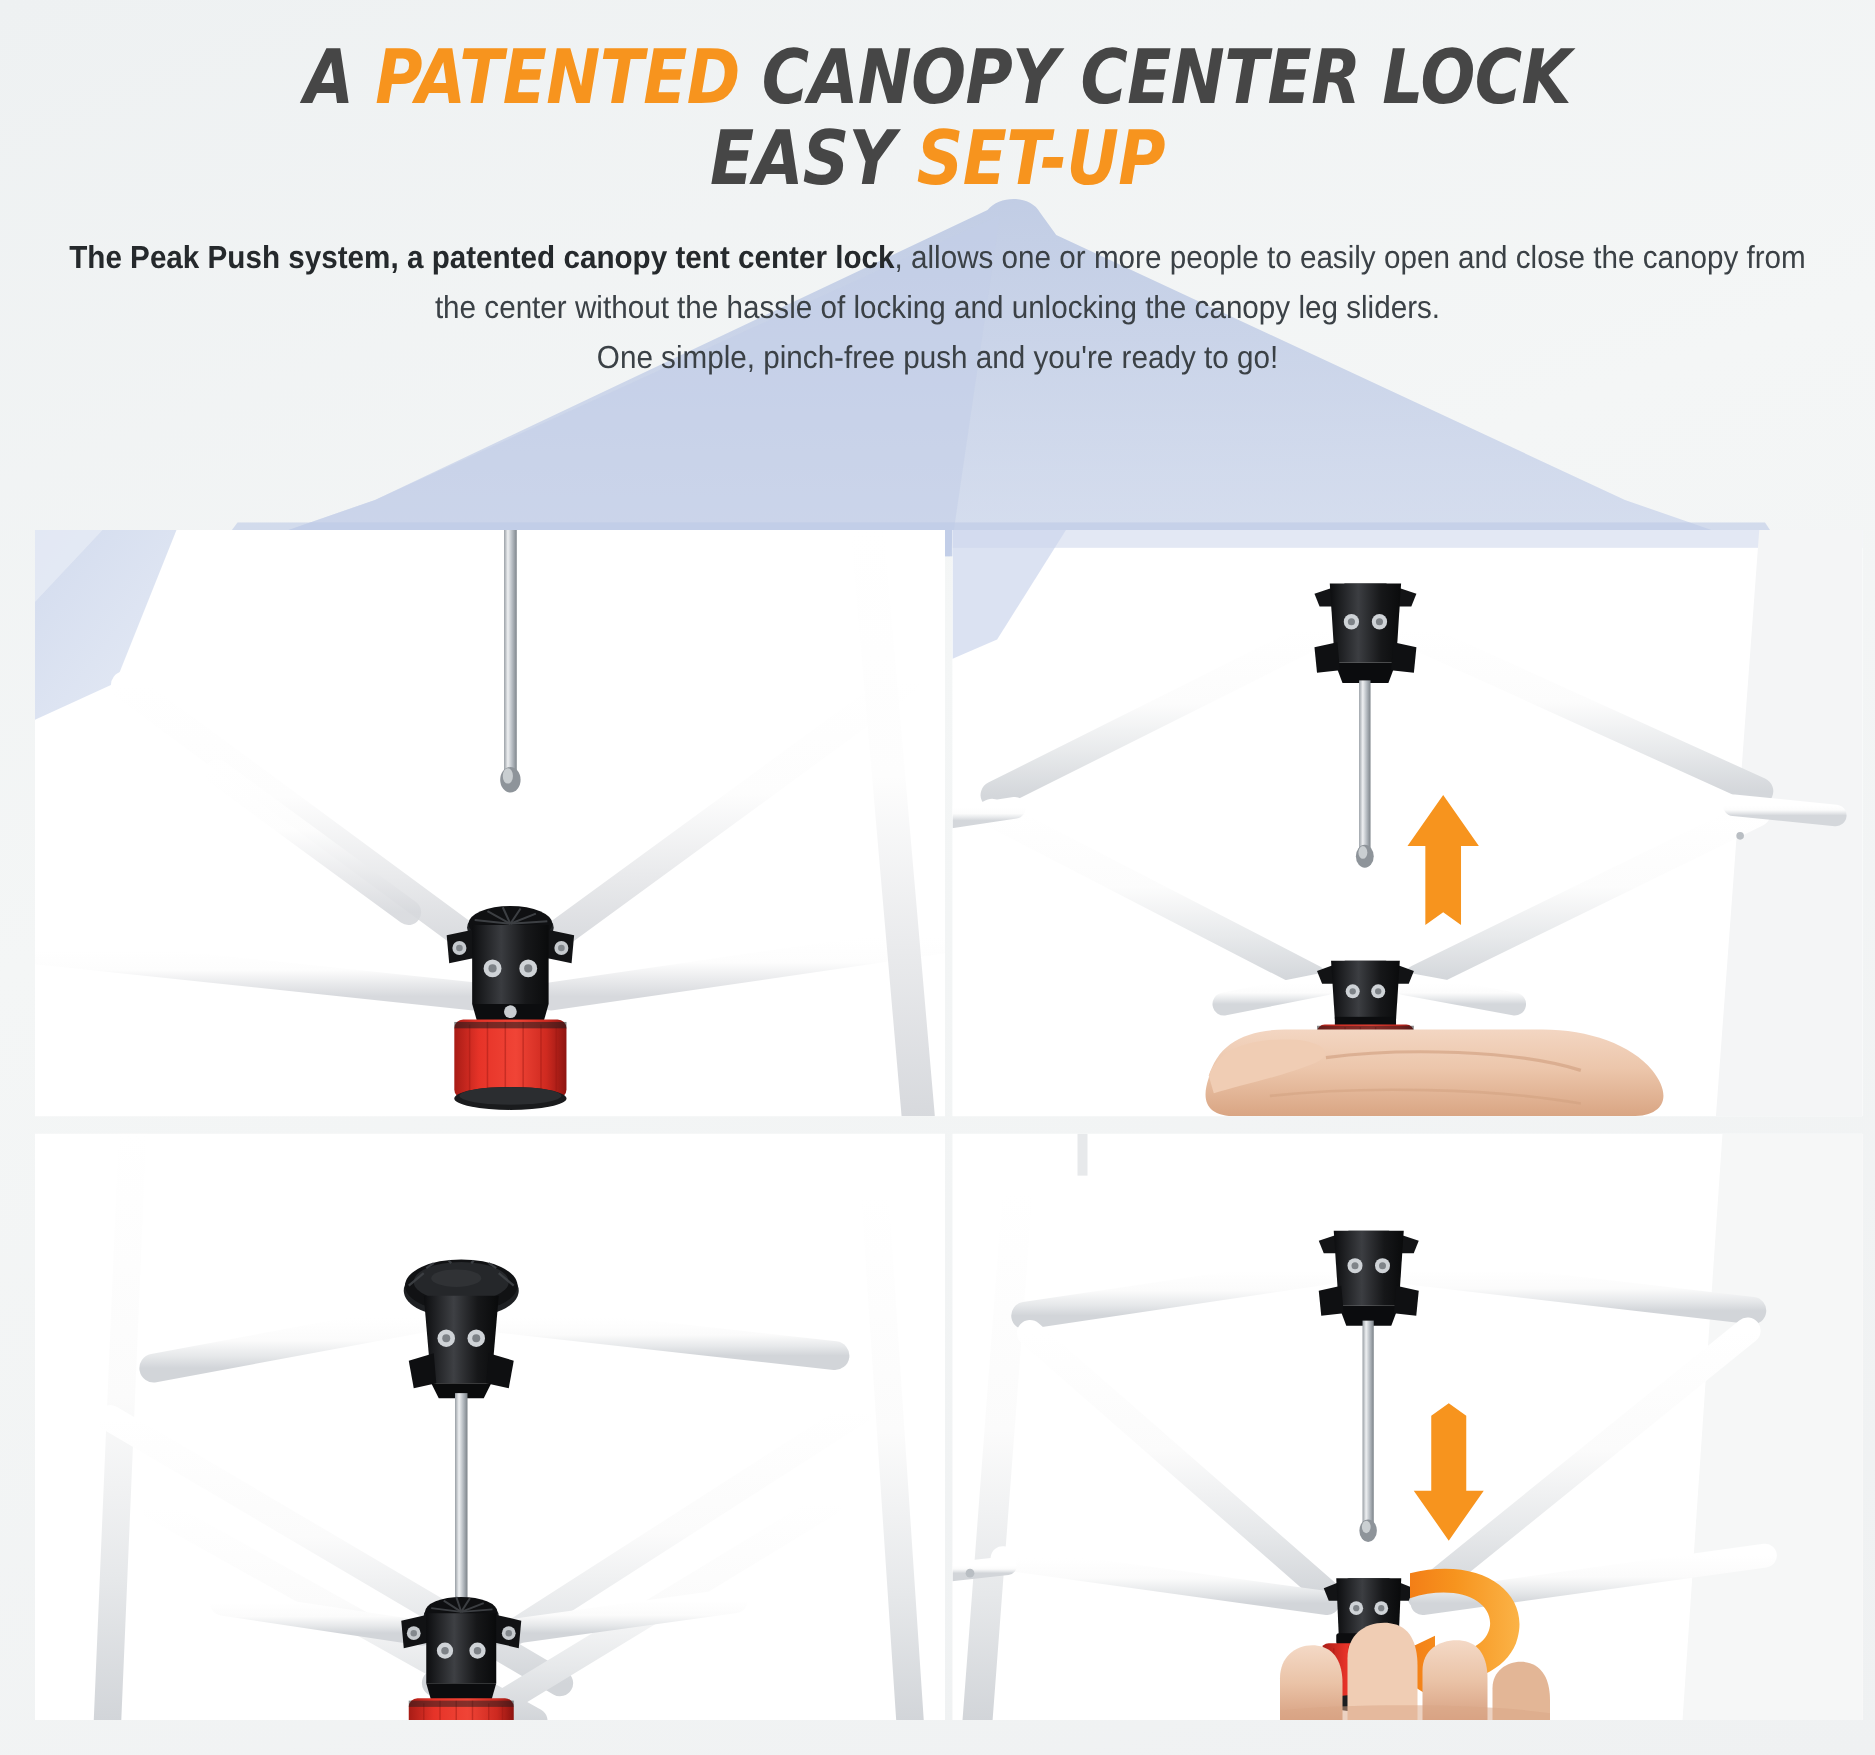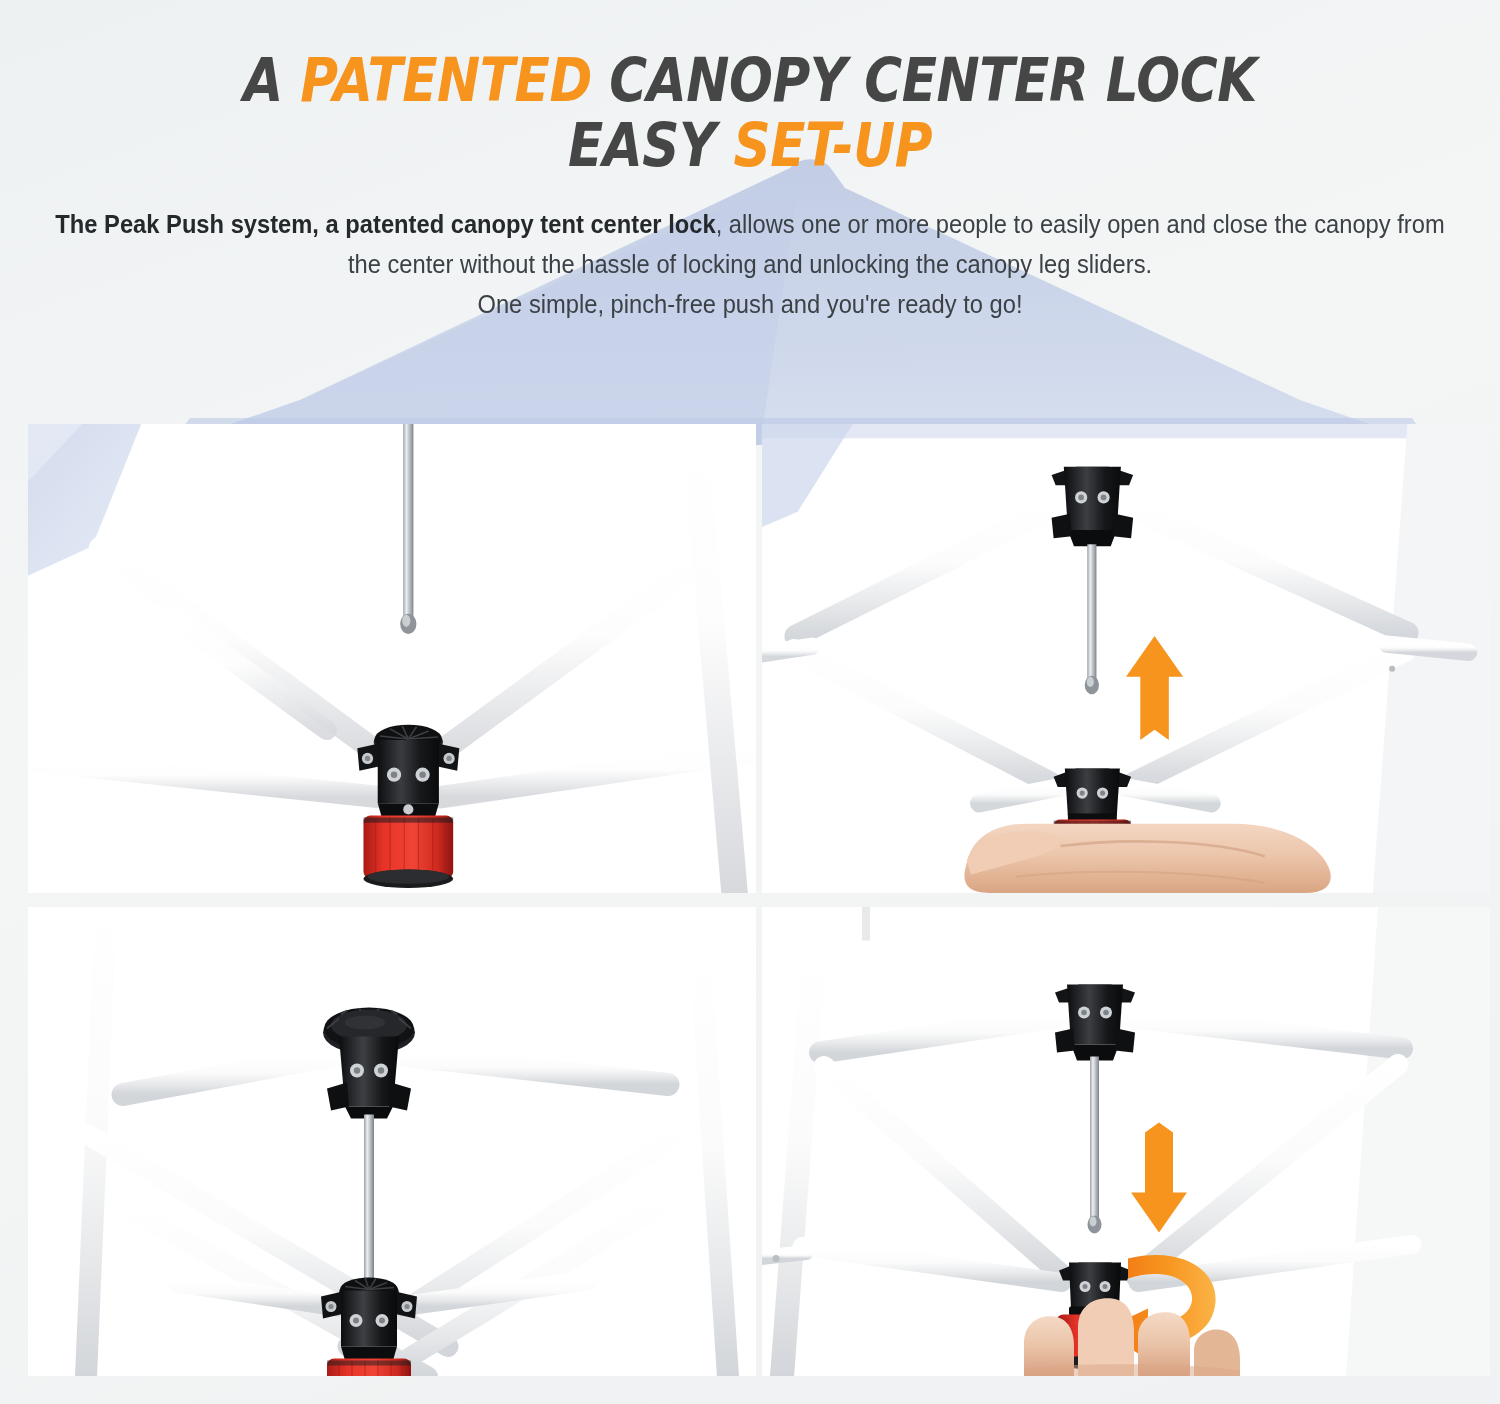--- a/index.html
+++ b/index.html
@@ -26,21 +26,21 @@
     position: absolute;
     left: 0; top: 150px;
     width: 1500px; height: 300px;
     pointer-events: none;
   }
 
   
   .header {
     position: relative;
     z-index: 5;
-    padding-top: 48px;
+    padding-top: 30px;
     text-align: center;
   }
 
   .title {
     font-family: "DejaVu Sans", sans-serif;
     font-weight: bold;
     font-style: italic;
     font-size: 60px;
     line-height: 1.08;
     letter-spacing: -0.5px;

